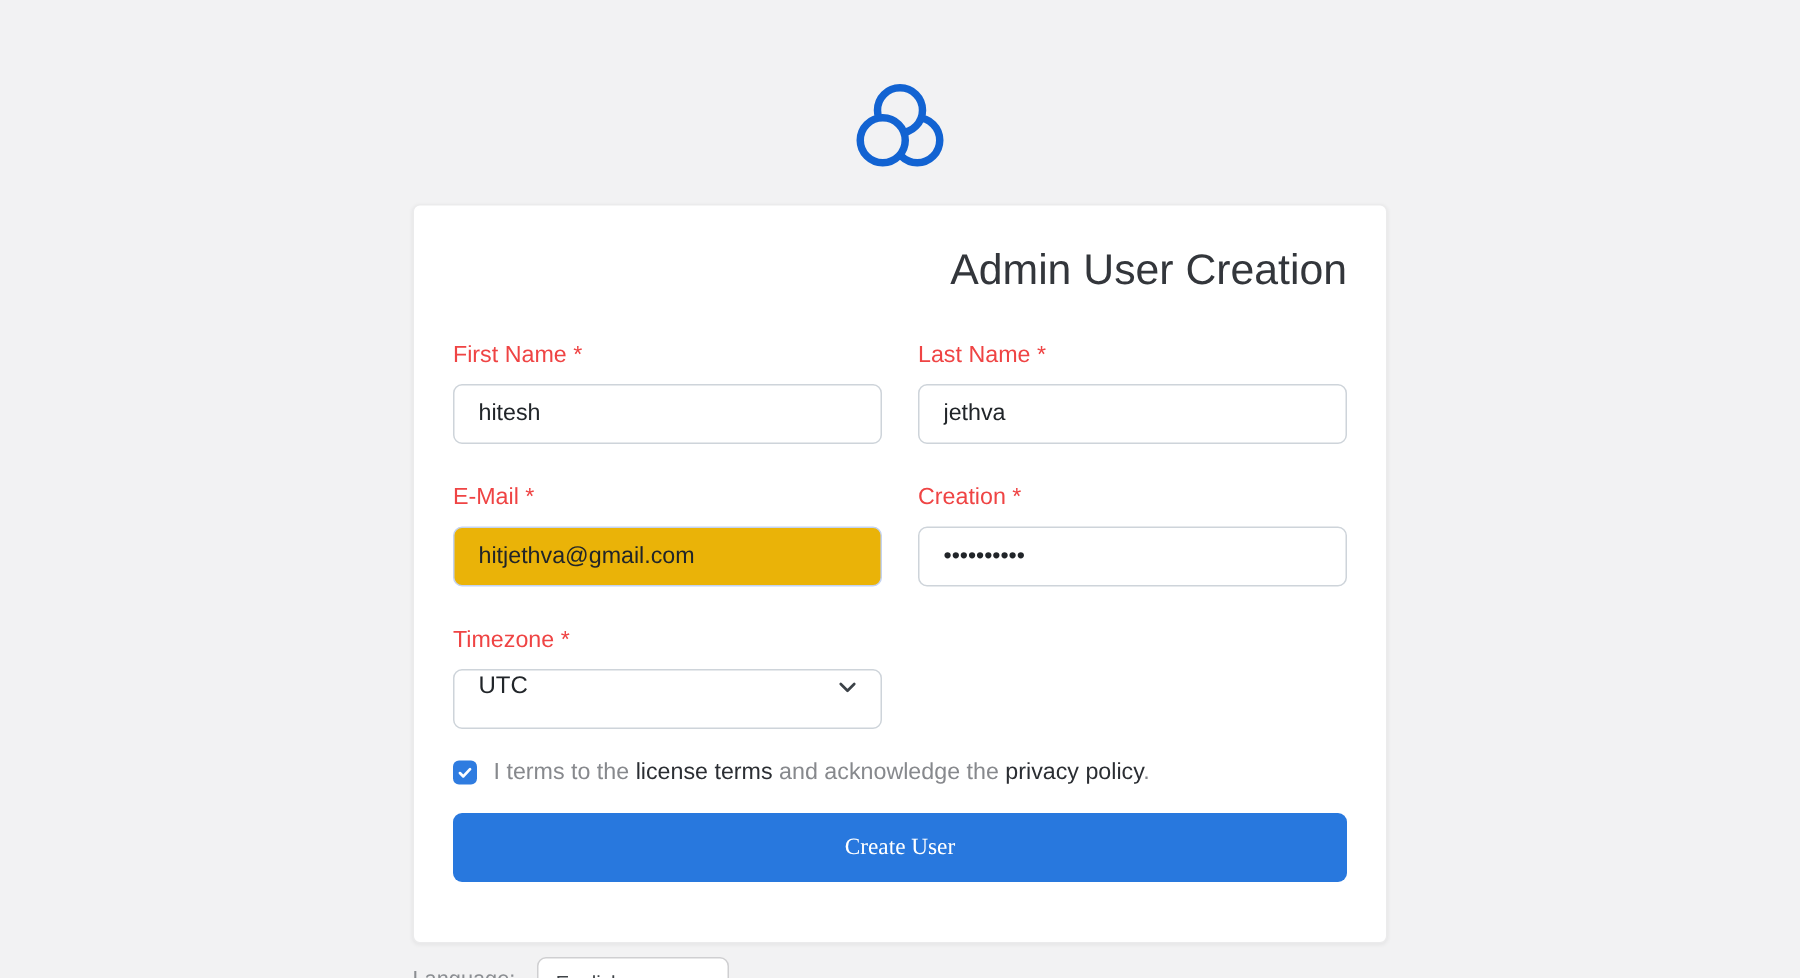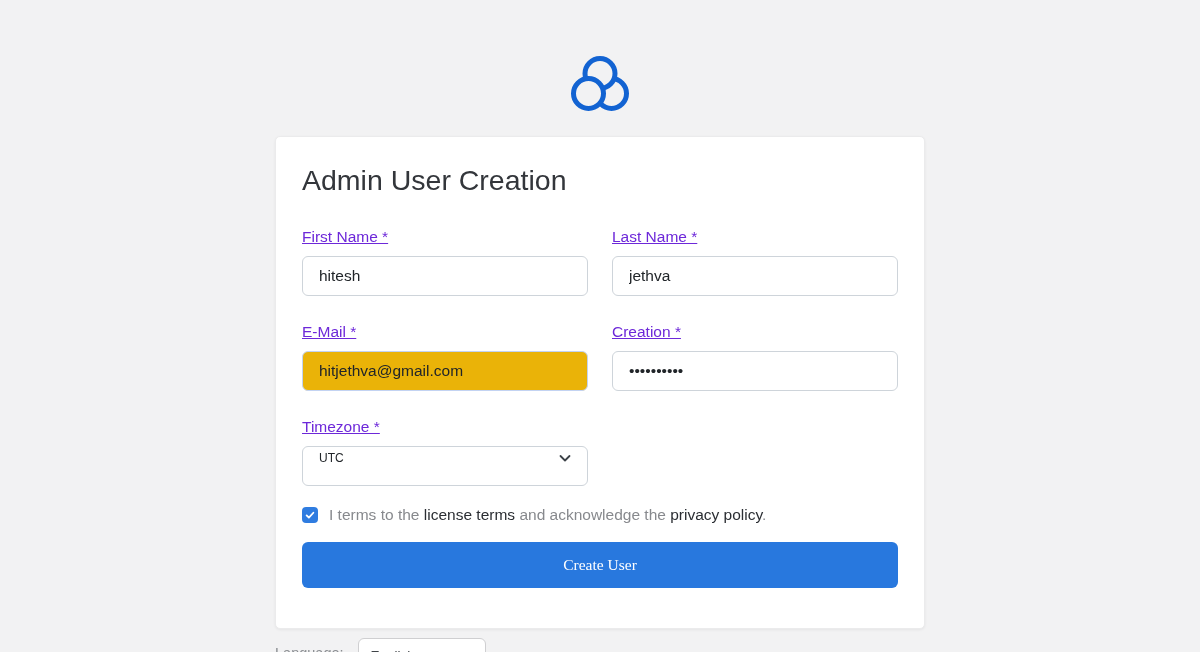--- a/index.html
+++ b/index.html
@@ -13,41 +13,40 @@
   .card {
     width: 650px;
     margin: 19px auto 0;
     background: #ffffff;
     border: 1px solid #ebebec;
     border-radius: 5px;
     box-shadow: 0 1px 3px rgba(0,0,0,0.06);
     padding: 26px 26px 40px;
   }
   .card-title {
-    text-align: left;
+    text-align: right;
     font-size: 28.5px;
     font-weight: 400;
     line-height: 34px;
     color: #33363b;
     margin-bottom: 31px;
   }
   .grid {
     display: grid;
     grid-template-columns: 1fr 1fr;
     column-gap: 24px;
   }
   .field { margin-bottom: 27px; }
   .field.last-row { margin-bottom: 0; }
   .field-label {
     display: block;
     font-size: 15.5px;
     line-height: 18px;
-    color: #6d28d9;
+    color: #ef4444;
     margin-bottom: 10px;
-    text-decoration: underline;
   }
   .text-input {
     width: 100%;
     height: 40px;
     border: 1px solid #ced4da;
     border-radius: 6px;
     background: #fff;
     padding: 0 16px;
     font-size: 15.5px;
     font-family: "Liberation Sans", sans-serif;
@@ -58,21 +57,21 @@
     background: #eab308;
     border-color: #c3d3f2;
   }
   .select-box {
     width: 100%;
     height: 40px;
     border: 1px solid #ced4da;
     border-radius: 6px;
     background: #fff;
     padding: 0 14px 16px 16px;
-    font-size: 12px;
+    font-size: 16px;
     color: #212529;
     display: flex;
     align-items: center;
     justify-content: space-between;
     cursor: pointer;
   }
   .agreement {
     display: flex;
     align-items: center;
     margin: 20px 0 18px;

